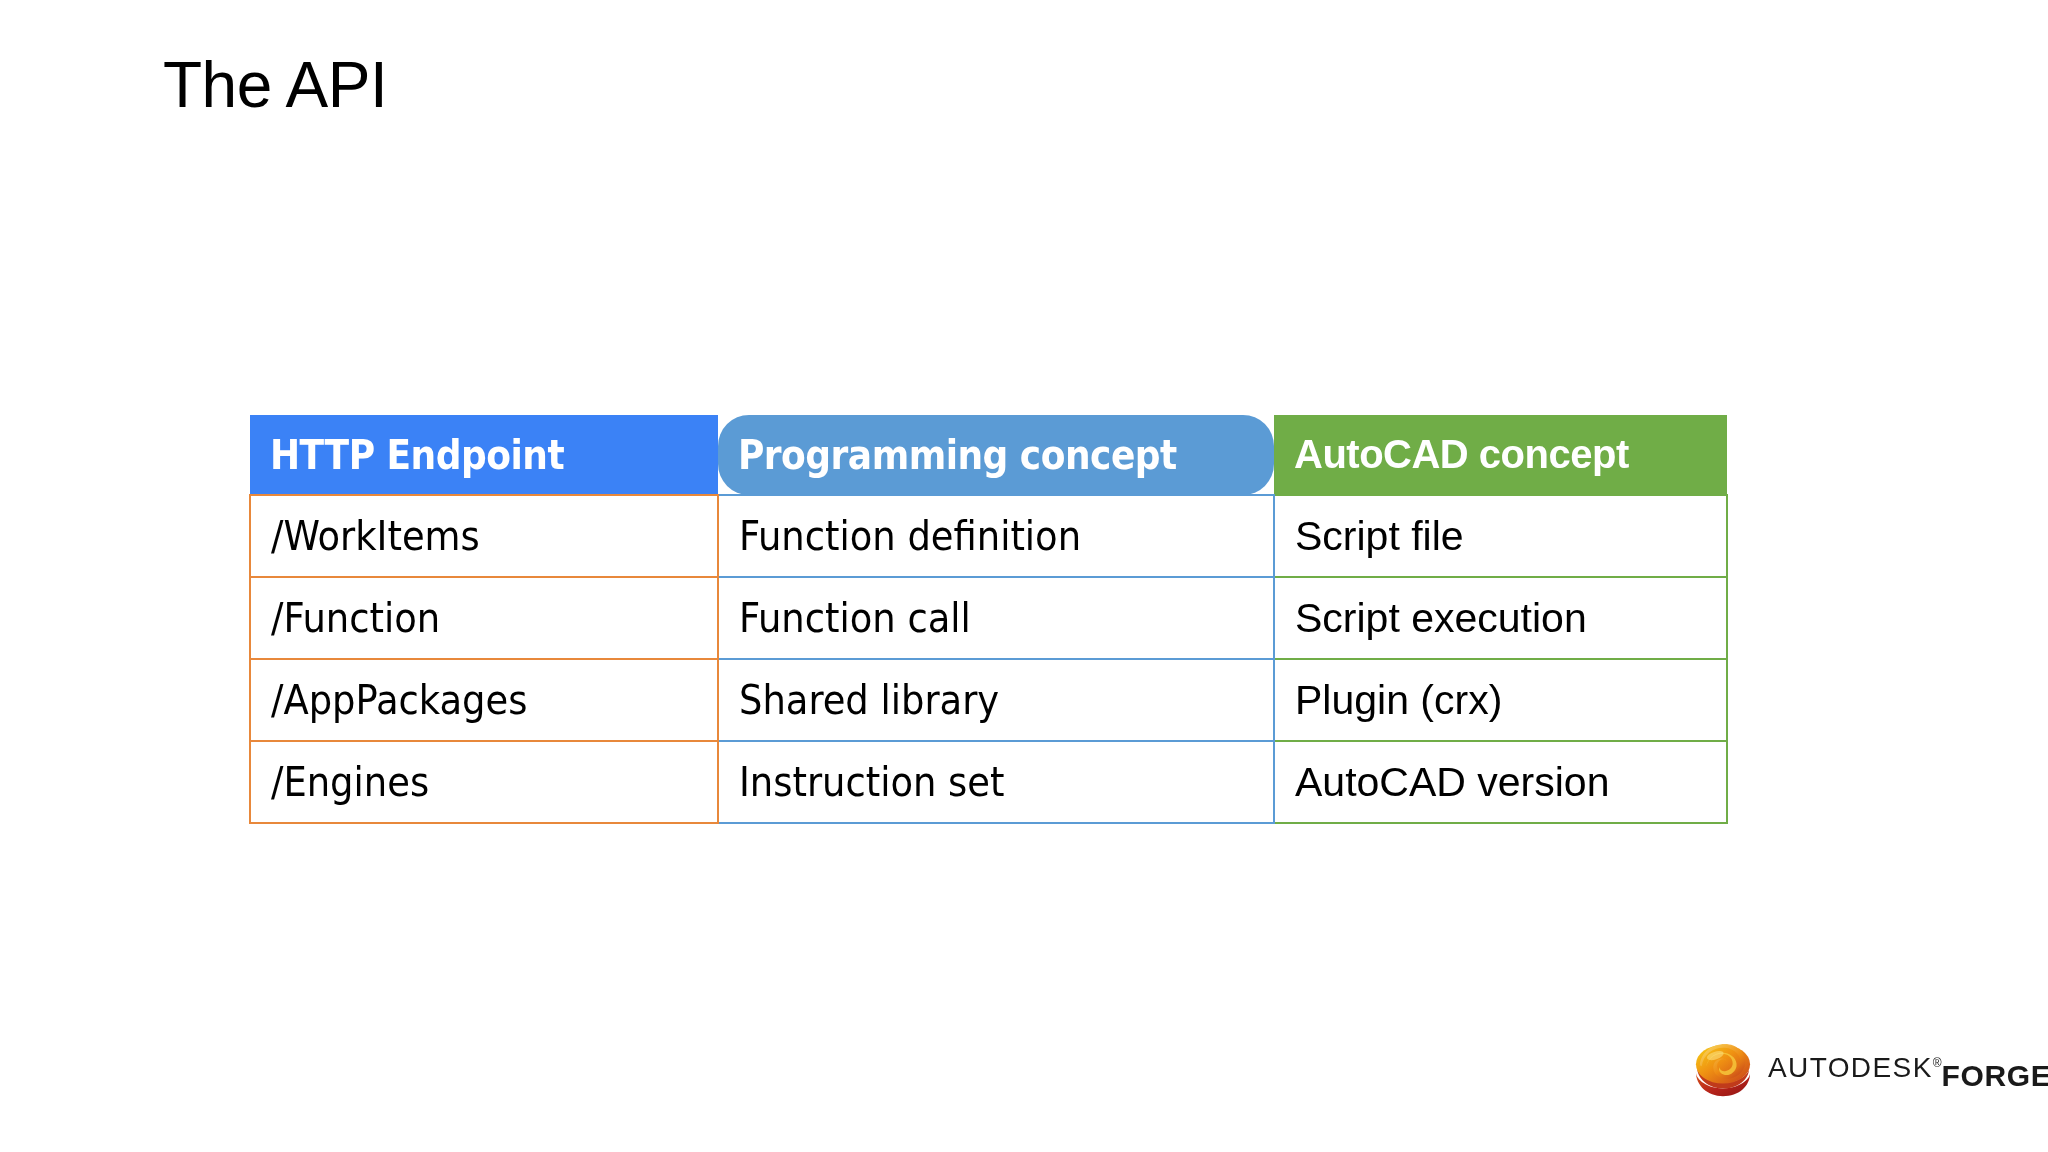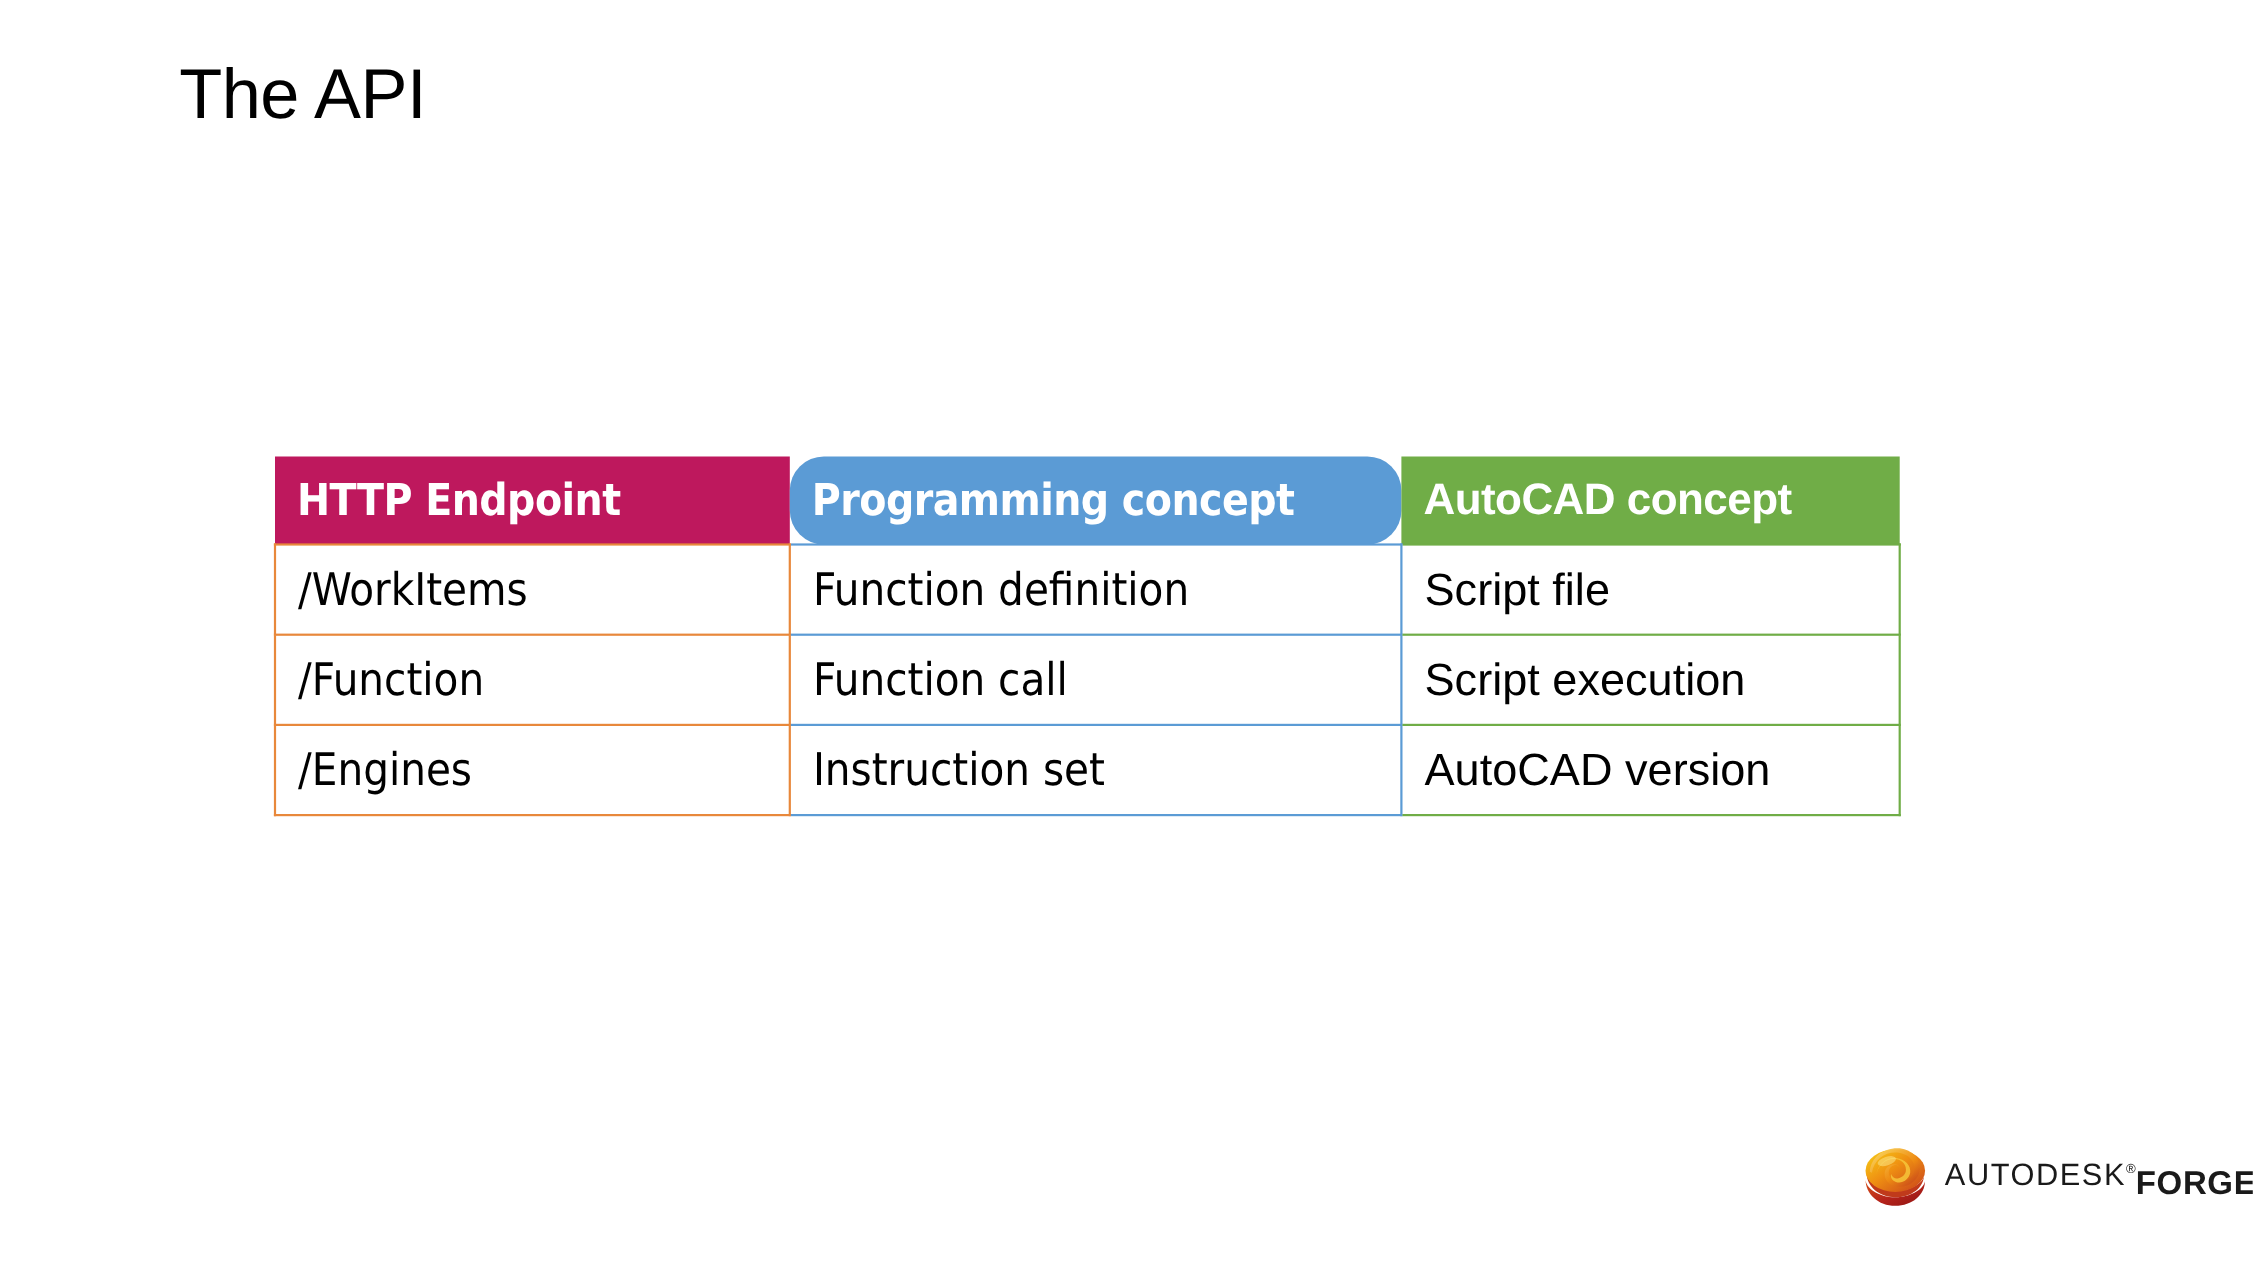--- a/index.html
+++ b/index.html
@@ -167,35 +167,40 @@
   <div class="slide-title">The API</div>
 
   <table class="api-table">
     <colgroup>
       <col class="c1">
         <col class="c2">
         <col class="c3">
     </colgroup>
     <thead>
       <tr>
-        <th class="h1" style="background: #be185d;">HTTP Endpoint</th>
+        <th class="h1" style="background: #3b82f6;">HTTP Endpoint</th>
         <th class="h2" style="background: rgb(91, 155, 213); border-radius: 31px;">Programming concept</th>
         <th class="h3" style="background: rgb(112, 173, 71);">AutoCAD concept</th>
       </tr>
     </thead>
     <tbody>
       <tr>
         <td class="b1">/WorkItems</td>
         <td class="b2">Function definition</td>
         <td class="b3">Script file</td>
       </tr>
       <tr>
         <td class="b1">/Function</td>
         <td class="b2">Function call</td>
         <td class="b3">Script execution</td>
+      </tr>
+      <tr>
+        <td class="b1">/AppPackages</td>
+        <td class="b2">Shared library</td>
+        <td class="b3">Plugin (crx)</td>
       </tr>
       <tr>
         <td class="b1">/Engines</td>
         <td class="b2">Instruction set</td>
         <td class="b3">AutoCAD version</td>
       </tr>
     </tbody>
   </table>
 
   <div class="logo">

